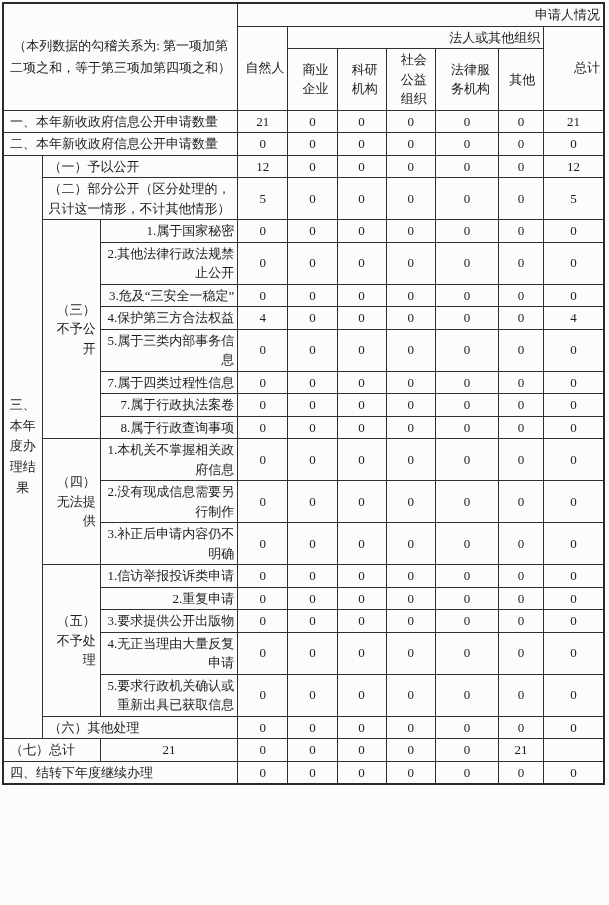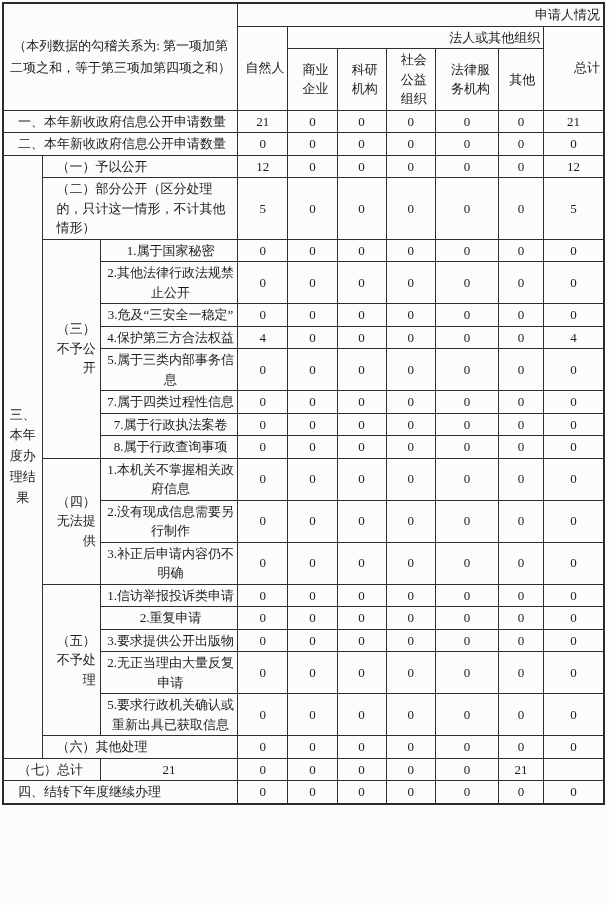--- a/index.html
+++ b/index.html
@@ -26,23 +26,23 @@
     font-weight: normal;
     vertical-align: middle;
     overflow: hidden;
     word-break: break-all;
   }
   
   .report th { text-align: right; font-size: 13px; }
   .report th.subcol { padding: 1px 8px; }
   td.note-cell { text-align: center; padding: 4px 6px; font-size: 13px; line-height: 1.65; }
   
-  td.row-label   { text-align: left; padding-left: 14px; font-size: 13px; }
+  td.row-label   { text-align: left; padding-left: 6px; font-size: 13px; }
   td.group-label { text-align: right; padding: 1px 4px 1px 7px; font-size: 13px; }
-  td.item-label  { text-align: center; padding-left: 6px; font-size: 13px; }
+  td.item-label  { text-align: right; padding-left: 6px; font-size: 13px; }
   td.vertical-label {
     text-align: center; vertical-align: middle;
     padding: 1px 2px; font-size: 13px; line-height: 1.6;
   }
   td.value { text-align: center; font-size: 13px; }
 </style>
 </head>
 <body>
 
 <div class="sheet">
@@ -256,21 +256,21 @@
           <td class="item-label">3.要求提供公开出版物</td>
           <td class="value">0</td>
           <td class="value">0</td>
           <td class="value">0</td>
           <td class="value">0</td>
           <td class="value">0</td>
           <td class="value">0</td>
           <td class="value">0</td>
         </tr>
         <tr>
-          <td class="item-label">2.无正当理由大量反复申请</td>
+          <td class="item-label">4.无正当理由大量反复申请</td>
           <td class="value">0</td>
           <td class="value">0</td>
           <td class="value">0</td>
           <td class="value">0</td>
           <td class="value">0</td>
           <td class="value">0</td>
           <td class="value">0</td>
         </tr>
         <tr>
           <td class="item-label">5.要求行政机关确认或重新出具已获取信息</td>

